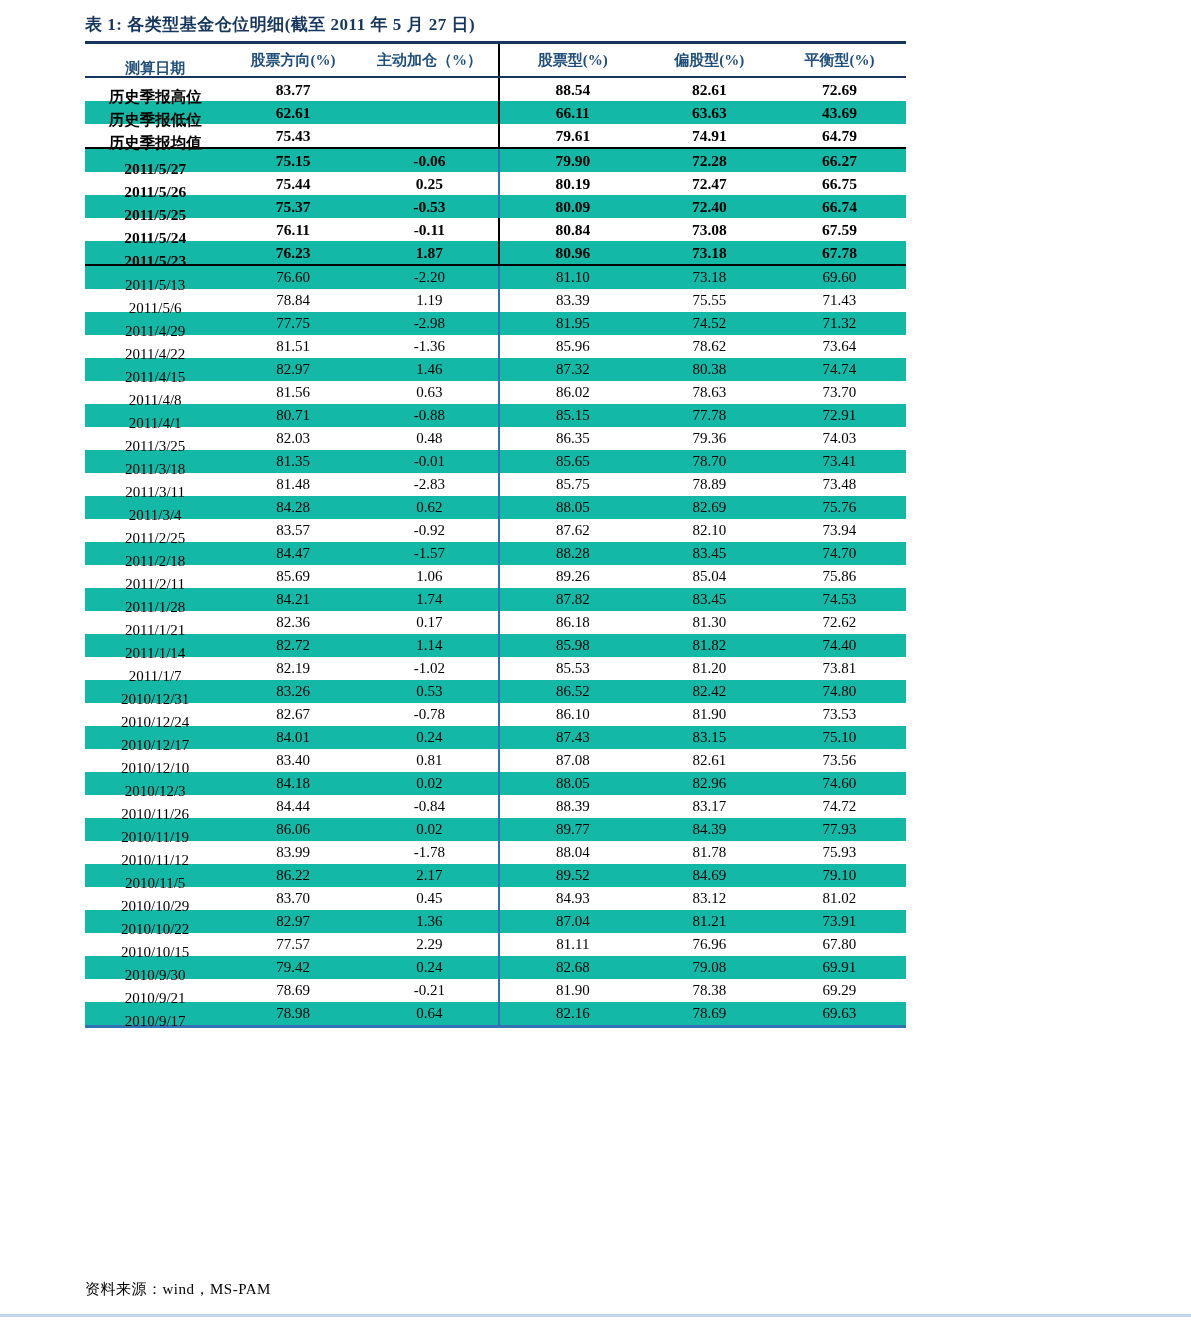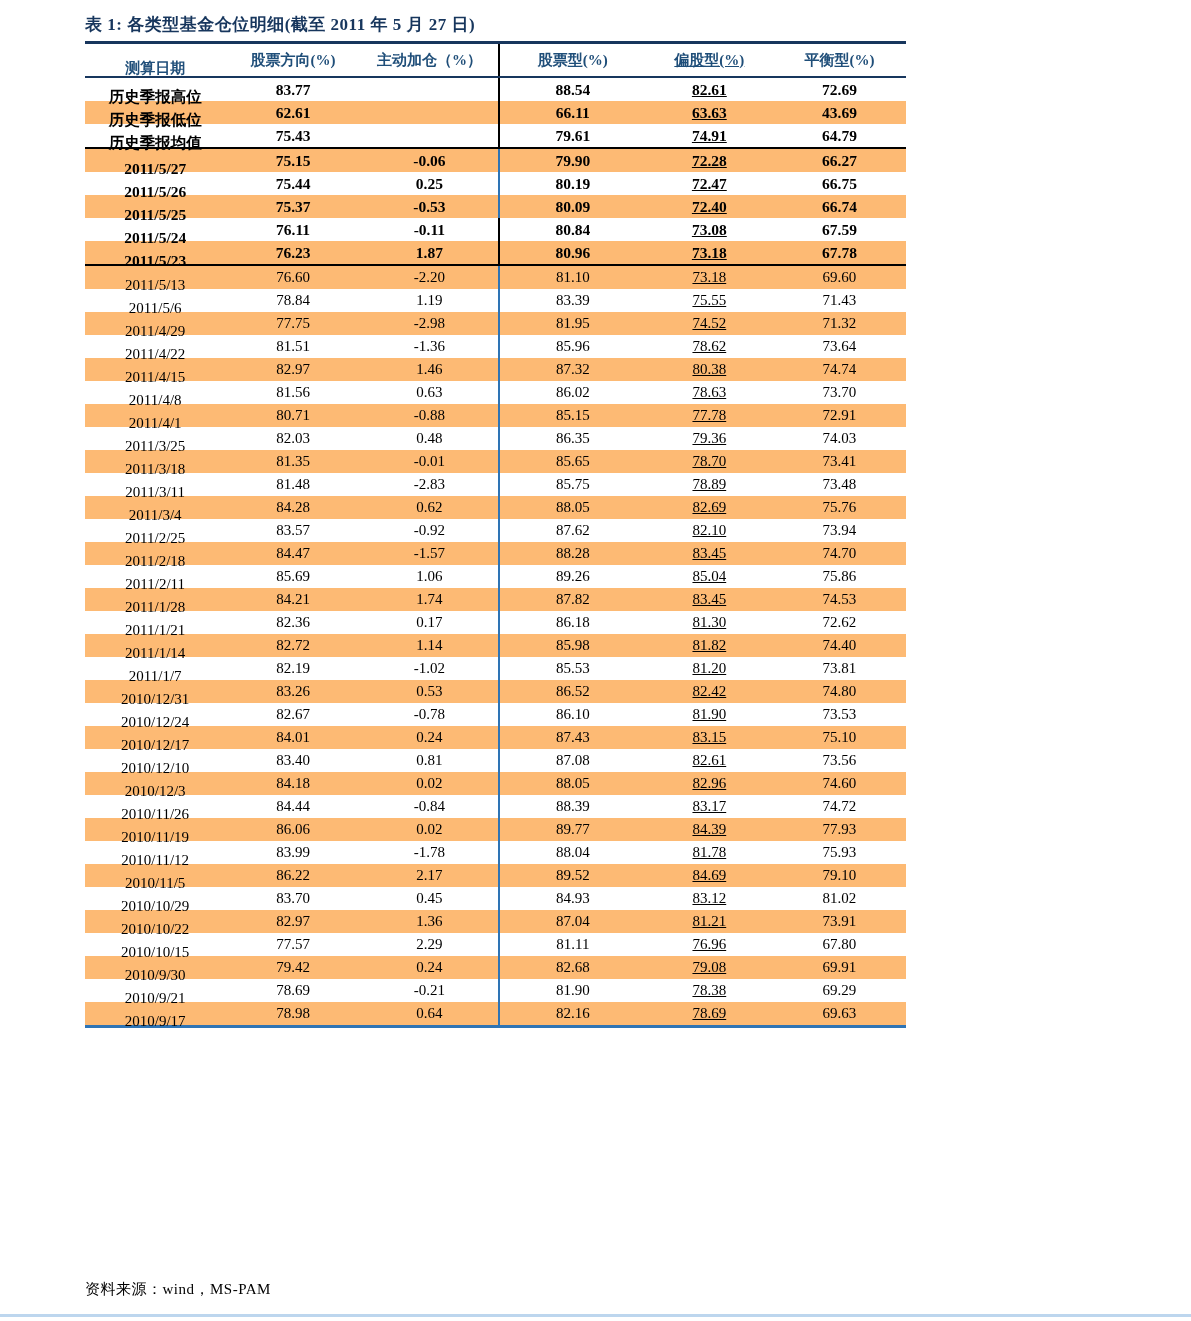--- a/index.html
+++ b/index.html
@@ -39,36 +39,36 @@
     font-size: 15px;
   }
   .thead .cell.c3 { border-left: 2px solid #000; }
   .row {
     display: flex;
     height: 23px;
     align-items: center;
     font-size: 15px;
     color: #000;
   }
-  .row.shade { background: #fdba74; }
+  .row.shade { background: #14b8a6; }
   .row.hist, .row.boldsec { font-weight: bold; font-size: 15.5px; }
   .row.sect-end { border-bottom: 2px solid #000; }
   .cell {
     text-align: center;
     box-sizing: border-box;
     align-self: stretch;
     display: flex;
     align-items: center;
     justify-content: center;
   }
   .c0 { width: 17.1%; margin-top: 16px; }
   .c1 { width: 16.5%; }
   .c2 { width: 16.7%; }
   .c3 { width: 18.0%; border-left: 2px solid #2e74b5; text-align: center; }
-  .c4 { width: 15.5%; text-decoration: underline; }
+  .c4 { width: 15.5%; }
   .c5 { width: 16.2%; }
   .row.div-black .c3 { border-left-color: #000; }
   .row.div-blue  .c3 { border-left-color: #2e74b5; }
   .tbody { border-bottom: 3px solid #2e74b5; }
   .source {
     position: absolute;
     left: 85px;
     top: 1280px;
     font-size: 15px;
     color: #000;

